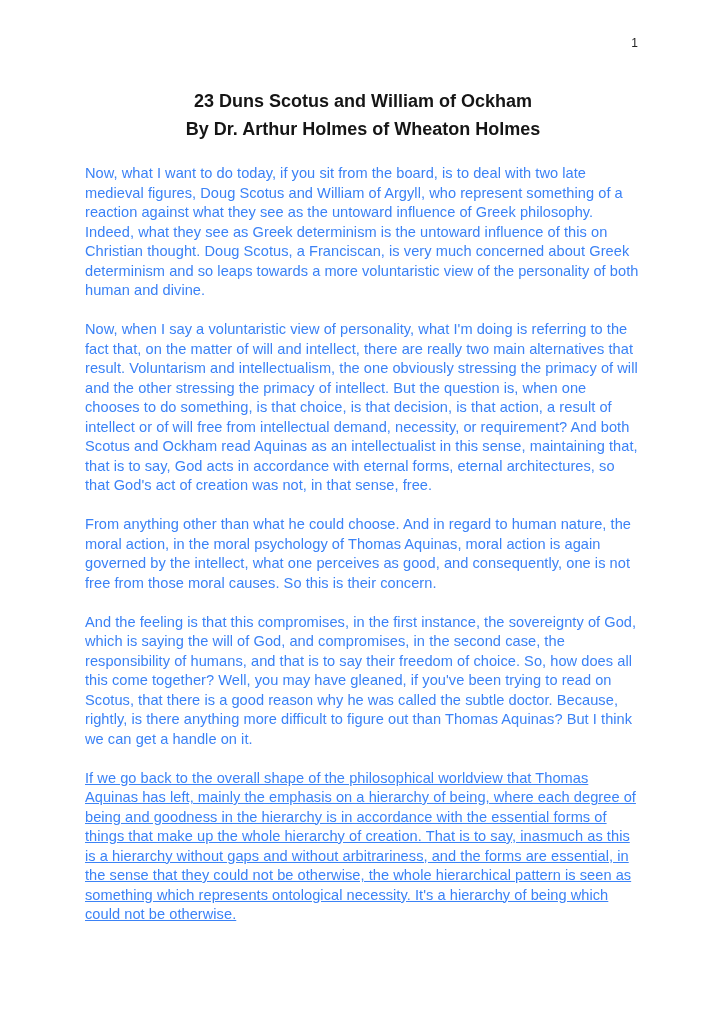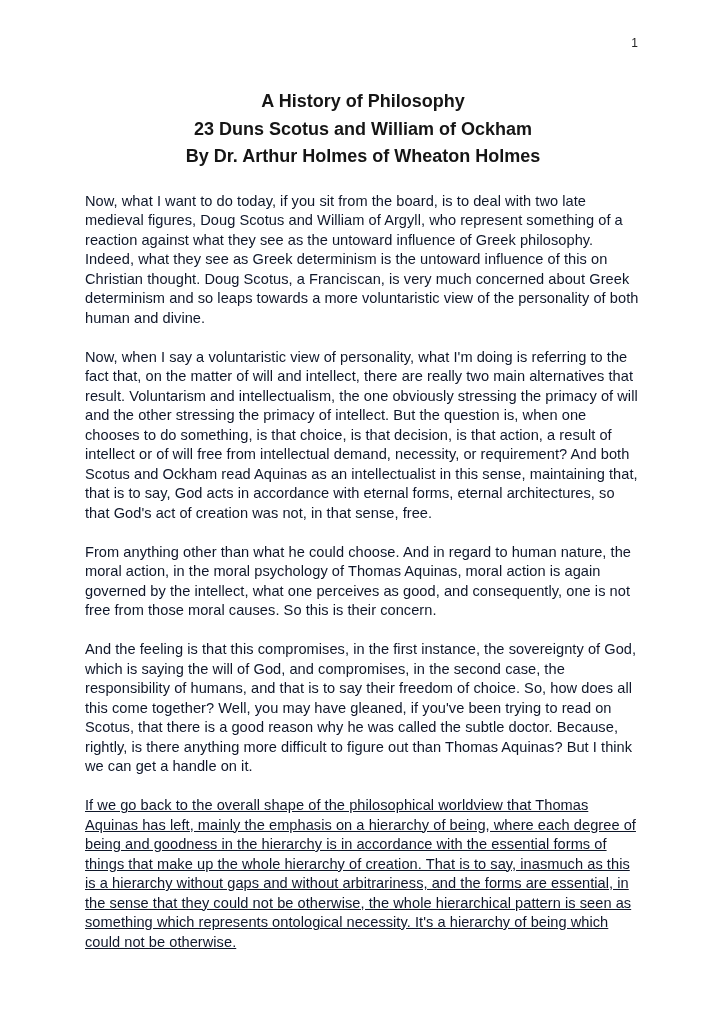--- a/index.html
+++ b/index.html
@@ -42,39 +42,38 @@
     font-weight: 700;
     font-size: 18px;
     line-height: 27.5px;
     color: #151515;
   }
   .para {
     font-size: 14.6px;
     line-height: 19.5px;
     margin: 0 0 19.5px 0;
     text-align: left;
-    color: #0f172a;
+    color: #3b82f6;
     letter-spacing: 0.05px;
   }
   .para:last-child {
     margin-bottom: 0;
     text-decoration: underline;
   }
 </style>
 </head>
 <body>
 
 <div class="page">
 
   <div class="page-number">1</div>
 
   <div class="content">
 
     <div class="title-block">
-      <div class="title-line">A History of Philosophy</div>
       <div class="title-line">23 Duns Scotus and William of Ockham</div>
       <div class="title-line">By Dr. Arthur Holmes of Wheaton Holmes</div>
     </div>
 
     <p class="para">Now, what I want to do today, if you sit from the board, is to deal with two late medieval figures, Doug Scotus and William of Argyll, who represent something of a reaction against what they see as the untoward influence of Greek philosophy. Indeed, what they see as Greek determinism is the untoward influence of this on Christian thought. Doug Scotus, a Franciscan, is very much concerned about Greek determinism and so leaps towards a more voluntaristic view of the personality of both human and divine.</p>
 
     <p class="para">Now, when I say a voluntaristic view of personality, what I'm doing is referring to the fact that, on the matter of will and intellect, there are really two main alternatives that result. Voluntarism and intellectualism, the one obviously stressing the primacy of will and the other stressing the primacy of intellect. But the question is, when one chooses to do something, is that choice, is that decision, is that action, a result of intellect or of will free from intellectual demand, necessity, or requirement? And both Scotus and Ockham read Aquinas as an intellectualist in this sense, maintaining that, that is to say, God acts in accordance with eternal forms, eternal architectures, so that God's act of creation was not, in that sense, free.</p>
 
     <p class="para">From anything other than what he could choose. And in regard to human nature, the moral action, in the moral psychology of Thomas Aquinas, moral action is again governed by the intellect, what one perceives as good, and consequently, one is not free from those moral causes. So this is their concern.</p>
 

